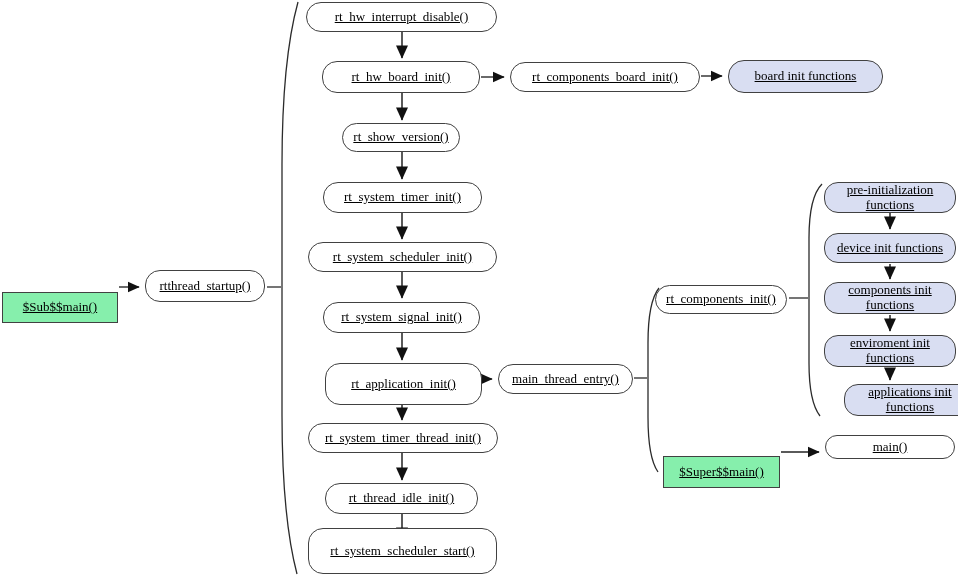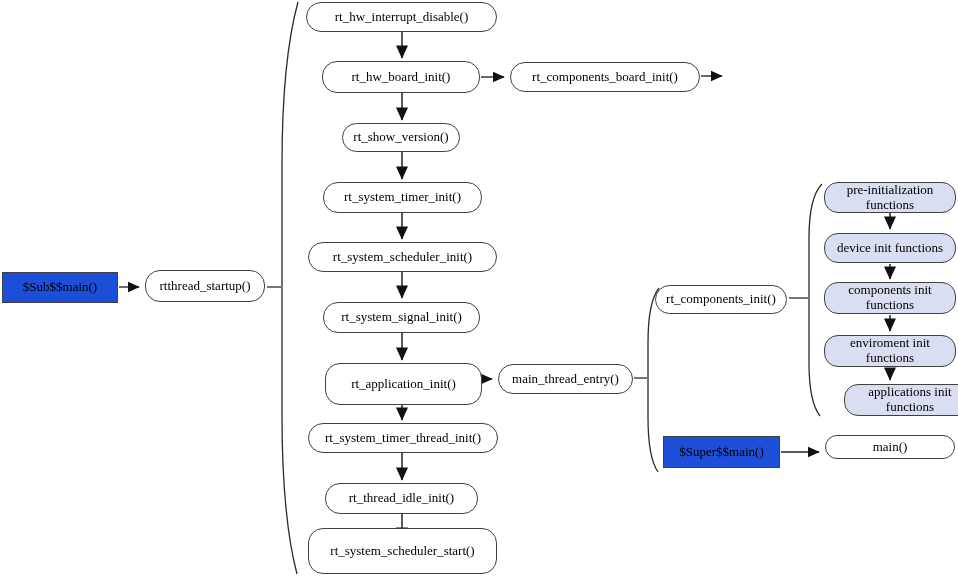--- a/index.html
+++ b/index.html
@@ -1,23 +1,23 @@
 <!DOCTYPE html>
 <html><head>
 <meta charset="utf-8">
 <style>
   html,body{margin:0;padding:0;background:#ffffff;}
   .canvas{position:relative;width:958px;height:576px;background:#ffffff;overflow:hidden;
           font-family:"Liberation Serif", serif;}
   .edges{position:absolute;left:0;top:0;width:958px;height:576px;}
   .node{position:absolute;display:flex;align-items:center;justify-content:center;
-        text-align:center;font-size:13px;color:#000;box-sizing:border-box;line-height:1.12;}
+        text-align:center;font-size:13px;color:#000;box-sizing:border-box;line-height:1.12;text-decoration:underline;}
   .pill{background:#ffffff;border:1.4px solid #414141;border-radius:15px;white-space:nowrap;}
   .blue{background:#d9def2;border:1.4px solid #414141;border-radius:14px;padding:0 3px;}
-  .tan{background:#1d4ed8;border:1.4px solid #414141;border-radius:0;}
+  .tan{background:#86efac;border:1.4px solid #414141;border-radius:0;margin-top:20px;}
 </style>
 </head>
 <body>
 
 <div class="canvas">
 
   <svg class="edges" width="958" height="576" viewBox="0 0 958 576">
     <defs>
       <marker id="ah" viewBox="0 0 10 10" refX="9.2" refY="5" markerWidth="6.8" markerHeight="6.8" orient="auto">
         <path d="M0,0.6 L9.8,5 L0,9.4 Z" fill="#111111"></path>
@@ -53,20 +53,21 @@
     <path d="M 659,288 C 651,298 648,315 648,343 L 648,417 C 648,445 651,462 658,472" fill="none" stroke="#2b2b2b" stroke-width="1.3"></path>
     <path d="M 822,184 C 813,193 809,211 809,238 L 809,363 C 809,389 813,407 820,416" fill="none" stroke="#2b2b2b" stroke-width="1.3"></path>
   </svg>
 
   <div class="node tan" style="left:2px;top:272px;width:116px;height:31px">$Sub$$main()</div>
   <div class="node pill" style="left:145px;top:270px;width:120px;height:32px">rtthread_startup()</div>
 
   <div class="node pill" style="left:306px;top:2px;width:191px;height:30px">rt_hw_interrupt_disable()</div>
   <div class="node pill" style="left:322px;top:61px;width:158px;height:32px">rt_hw_board_init()</div>
   <div class="node pill" style="left:510px;top:62px;width:190px;height:30px">rt_components_board_init()</div>
+  <div class="node blue" style="left:728px;top:60px;width:155px;height:33px;border-radius:16px">board init functions</div>
   <div class="node pill" style="left:342px;top:123px;width:118px;height:29px">rt_show_version()</div>
   <div class="node pill" style="left:323px;top:182px;width:159px;height:31px">rt_system_timer_init()</div>
   <div class="node pill" style="left:308px;top:242px;width:189px;height:30px">rt_system_scheduler_init()</div>
   <div class="node pill" style="left:323px;top:302px;width:157px;height:31px">rt_system_signal_init()</div>
   <div class="node pill" style="left:325px;top:363px;width:157px;height:42px">rt_application_init()</div>
   <div class="node pill" style="left:308px;top:423px;width:190px;height:30px">rt_system_timer_thread_init()</div>
   <div class="node pill" style="left:325px;top:483px;width:153px;height:31px">rt_thread_idle_init()</div>
   <div class="node pill" style="left:308px;top:528px;width:189px;height:46px">rt_system_scheduler_start()</div>
 
   <div class="node pill" style="left:498px;top:364px;width:135px;height:30px">main_thread_entry()</div>

